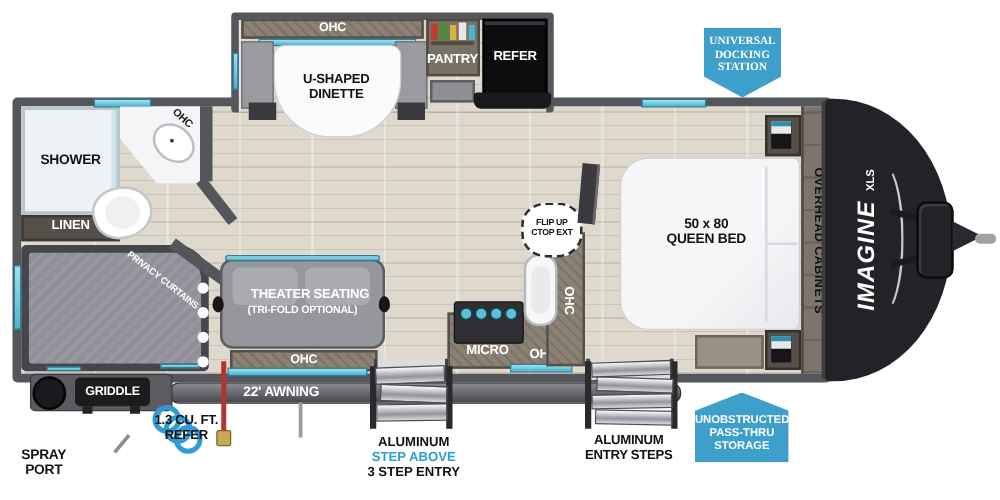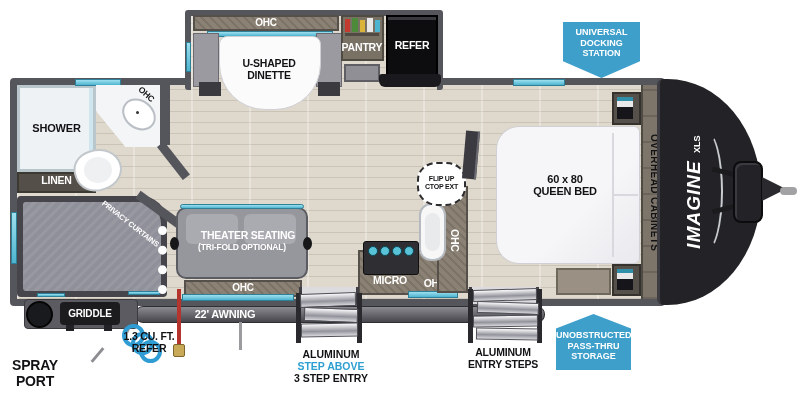--- a/index.html
+++ b/index.html
@@ -109,21 +109,21 @@
   <div class="abs" style="left:419px;top:203px;width:27px;height:58px;background:#f7f7f8;border:2px solid #b5bac0;border-radius:12px;box-sizing:border-box;"></div>
   <div class="abs" style="left:425px;top:213px;width:15px;height:38px;background:#e8eaec;border-radius:8px;"></div>
   <div class="abs" style="left:417px;top:162px;width:49px;height:44px;background:#fff;border:2px dashed #2c2c2e;border-radius:40% 40% 42% 42%;box-sizing:border-box;"></div>
   <div class="lbl" style="left:419px;top:175px;width:45px;font-size:7px;">FLIP UP
 CTOP EXT</div>
   <div class="abs" style="left:464px;top:131px;width:12px;height:48px;background:#3a3a40;border-right:2px solid #6a6a70;transform:rotate(5deg);"></div>
 
   <div class="abs" style="left:497px;top:127px;width:142px;height:136px;background:linear-gradient(135deg,#f6f6f8 60%,#e9e9ee);border-radius:22px 5px 5px 22px;box-shadow:0 0 0 1px #d0d0d6;"></div>
   <div class="abs" style="left:612px;top:133px;width:2px;height:124px;background:#d8d8de;"></div>
   <div class="abs" style="left:614px;top:194px;width:24px;height:2px;background:#d8d8de;"></div>
-  <div class="lbl" style="left:505px;top:173px;width:120px;font-size:11px;">60 x 80
+  <div class="lbl" style="left:505px;top:173px;width:120px;font-size:11px;">50 x 80
 QUEEN BED</div>
   <div class="abs" style="left:612px;top:92px;width:29px;height:33px;background:#56504a;border:2px solid #35312c;box-sizing:border-box;"></div>
   <div class="abs" style="left:617px;top:97px;width:16px;height:22px;background:#15151a;box-shadow:inset 0 4px 0 #2f8fa8,inset 0 10px 0 #e8e8e8;"></div>
   <div class="abs" style="left:612px;top:264px;width:29px;height:32px;background:#56504a;border:2px solid #35312c;box-sizing:border-box;"></div>
   <div class="abs" style="left:617px;top:269px;width:16px;height:21px;background:#15151a;box-shadow:inset 0 4px 0 #2f8fa8,inset 0 10px 0 #e8e8e8;"></div>
   <div class="abs" style="left:641px;top:85px;width:21px;height:214px;background:#7e756a;background-image:repeating-linear-gradient(0deg,rgba(0,0,0,.14) 0 2px,transparent 2px 26px);border-left:2px solid #4e4a44;box-sizing:border-box;"></div>
   <div class="lbl vtext" style="left:644px;top:110px;width:16px;height:165px;font-size:10px;letter-spacing:0.4px;">OVERHEAD CABINETS</div>
   <div class="abs teal" style="left:513px;top:79px;width:52px;height:7px;"></div>
   <div class="abs" style="left:556px;top:268px;width:55px;height:27px;background:#9a9083;border:2px solid #6e675c;box-sizing:border-box;"></div>
 
@@ -171,32 +171,32 @@
   </div>
   <div class="abs steps" style="left:468px;top:287px;width:74px;height:58px;">
     <div class="abs" style="left:0;top:2px;width:5px;height:54px;background:#2a2a2e;"></div>
     <div class="abs" style="left:69px;top:2px;width:5px;height:54px;background:#2a2a2e;"></div>
     <div class="bar" style="left:5px;top:2px;width:64px;height:12px;transform:rotate(-2deg);"></div>
     <div class="bar" style="left:9px;top:15px;width:62px;height:12px;transform:rotate(2deg);"></div>
     <div class="bar" style="left:5px;top:28px;width:65px;height:12px;transform:rotate(-1deg);"></div>
     <div class="bar" style="left:8px;top:41px;width:62px;height:12px;transform:rotate(1deg);"></div>
   </div>
 
-  <div class="lbl" style="left:2px;top:358px;width:66px;font-size:14px;">SPRAY
+  <div class="lbl" style="left:2px;top:358px;width:66px;font-size:11px;">SPRAY
 PORT</div>
   <div class="lbl" style="left:108px;top:331px;width:82px;font-size:10.5px;">1.3 CU. FT.
 REFER</div>
   <div class="abs" style="left:284px;top:349px;width:94px;text-align:center;font-weight:700;line-height:1.12;">
     <div style="font-size:10.5px;color:#121215;">ALUMINUM</div>
     <div style="font-size:10.5px;color:#2E9FD1;">STEP ABOVE</div>
     <div style="font-size:10.5px;color:#121215;">3 STEP ENTRY</div>
   </div>
   <div class="lbl" style="left:456px;top:347px;width:94px;font-size:10.5px;">ALUMINUM
 ENTRY STEPS</div>
 
-  <div class="badge" style="left:563px;top:22px;width:77px;height:56px;clip-path:polygon(0 0,100% 0,100% 70%,50% 100%,0 70%);font-size:9px;padding-top:5px;box-sizing:border-box;">UNIVERSAL
+  <div class="badge" style="left:563px;top:22px;width:62px;height:56px;clip-path:polygon(0 0,100% 0,100% 70%,50% 100%,0 70%);font-size:9px;padding-top:5px;box-sizing:border-box;font-family:Liberation Serif, serif;">UNIVERSAL
 DOCKING
 STATION</div>
   <div class="badge" style="left:556px;top:314px;width:75px;height:56px;clip-path:polygon(50% 0,100% 26%,100% 100%,0 100%,0 26%);font-size:9px;padding-top:16px;box-sizing:border-box;">UNOBSTRUCTED
 PASS-THRU
 STORAGE</div>
 
 </div>
 
 </body></html>

